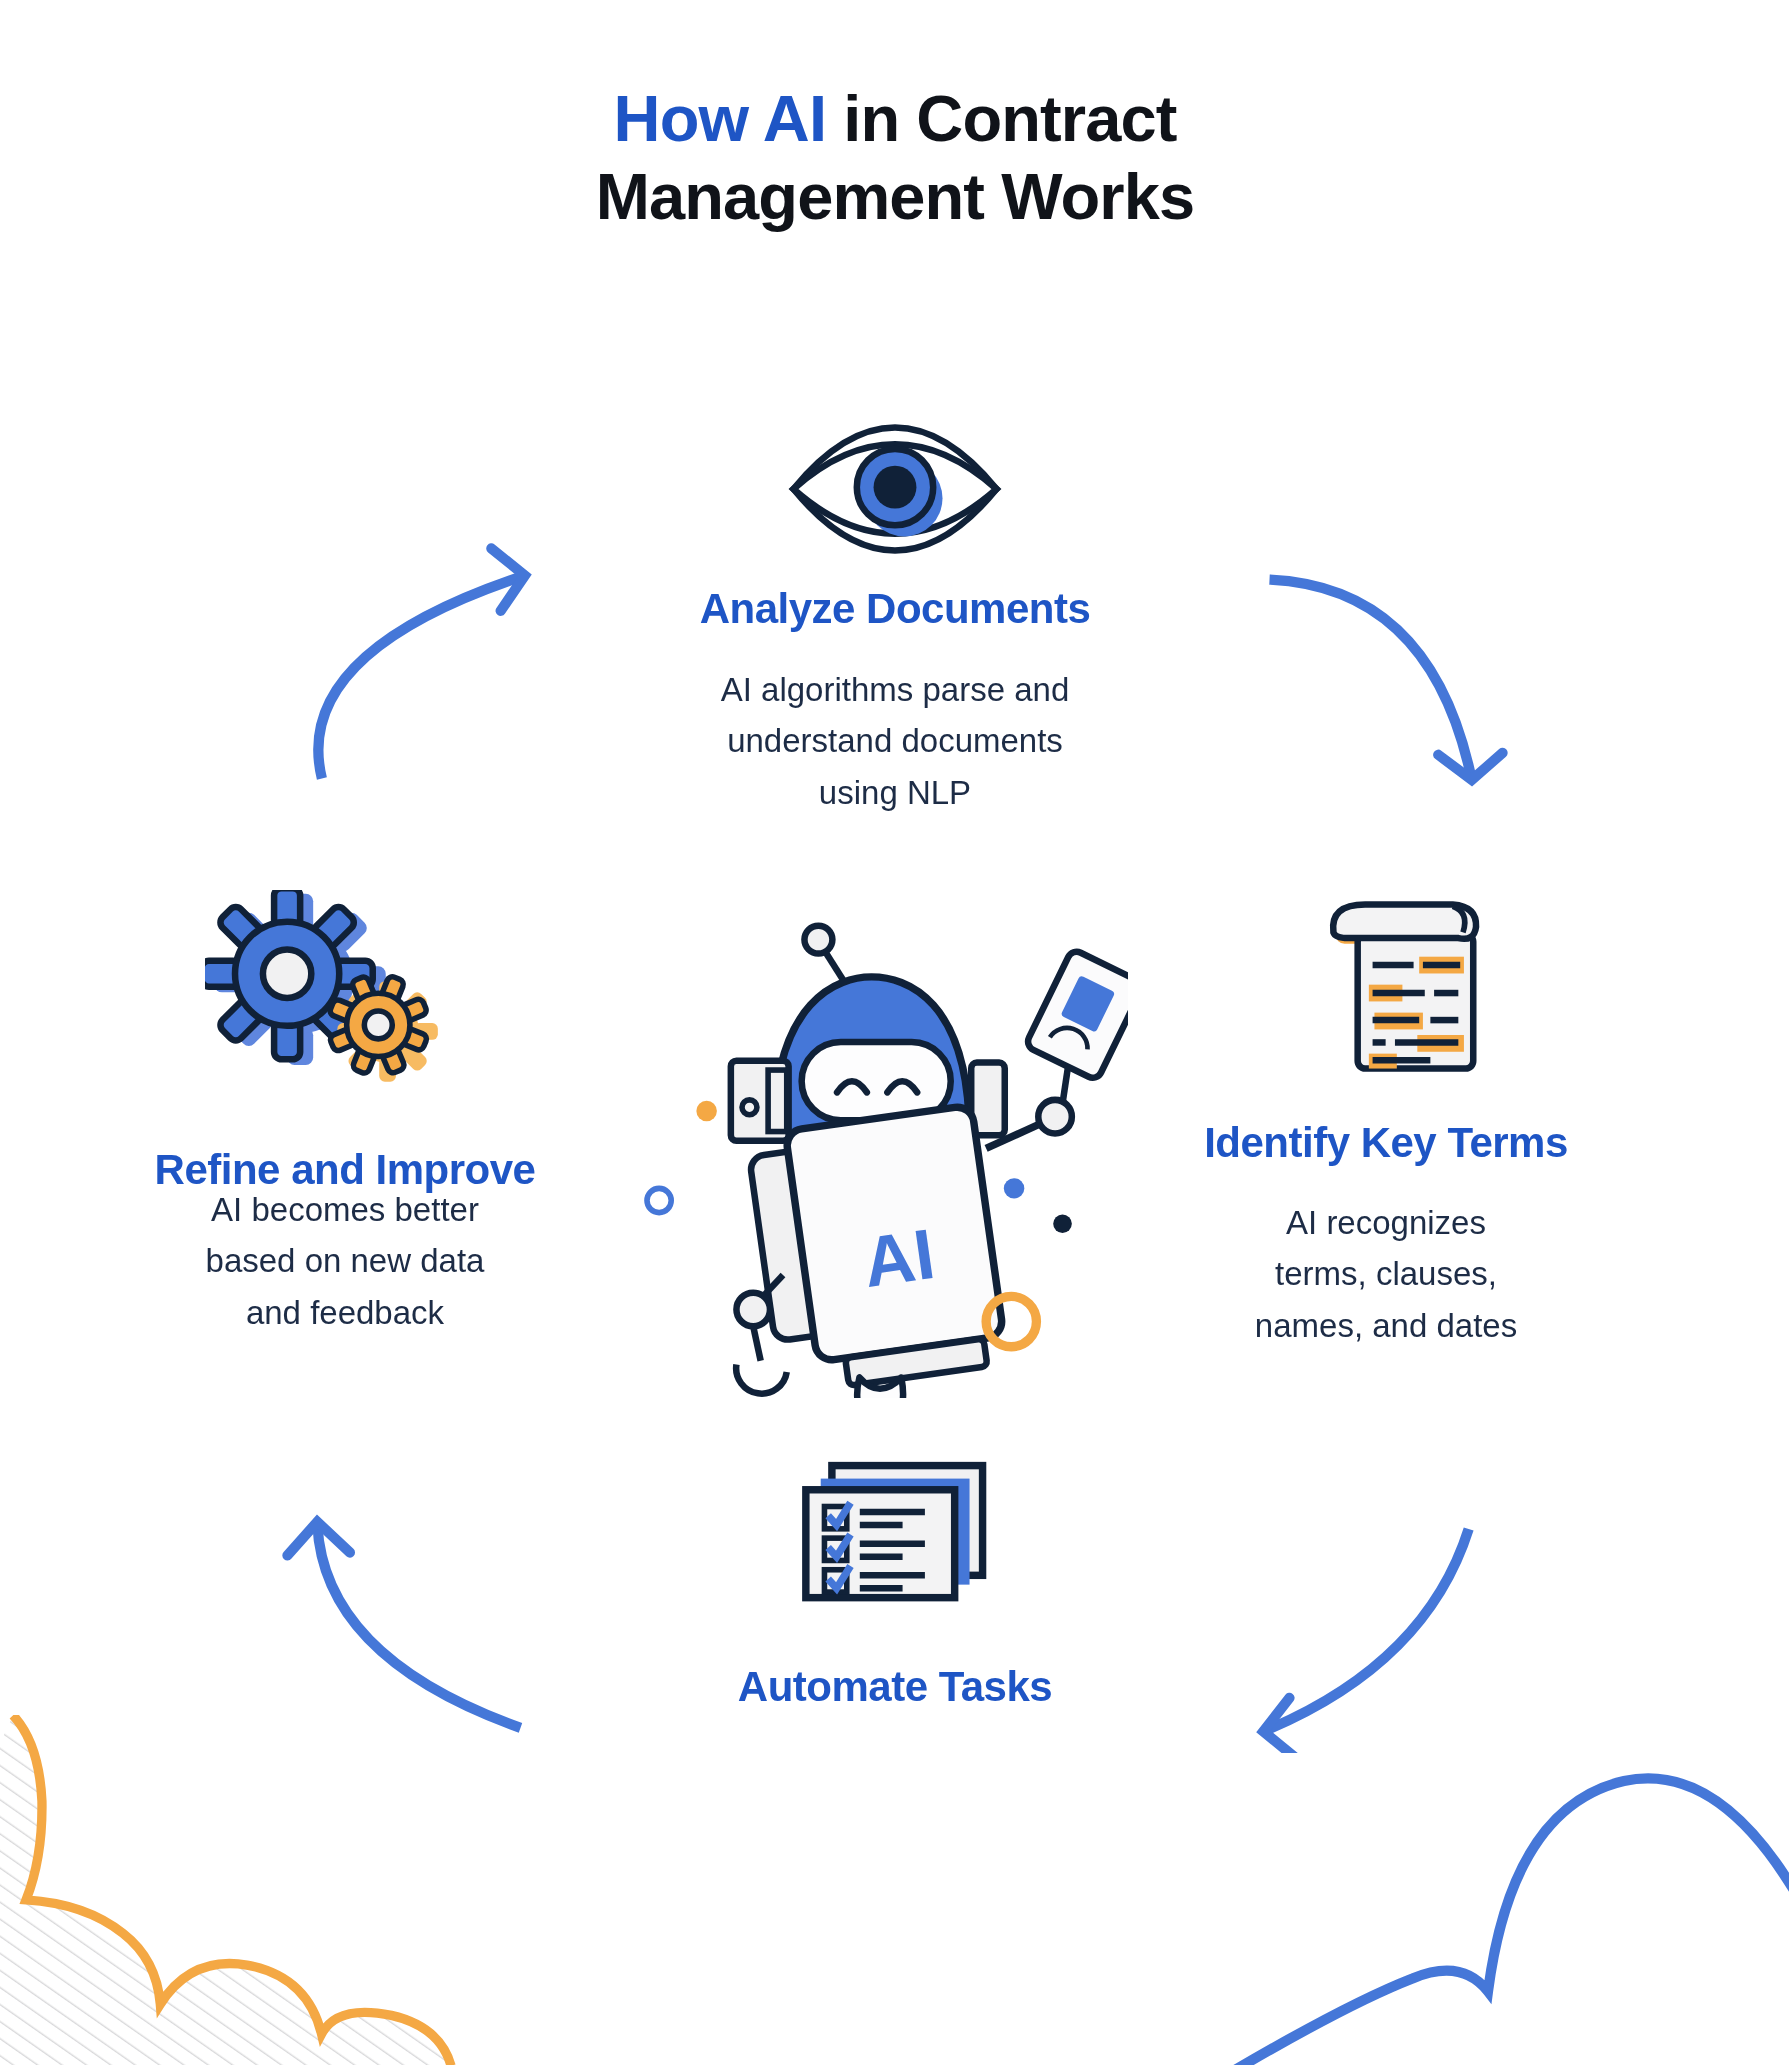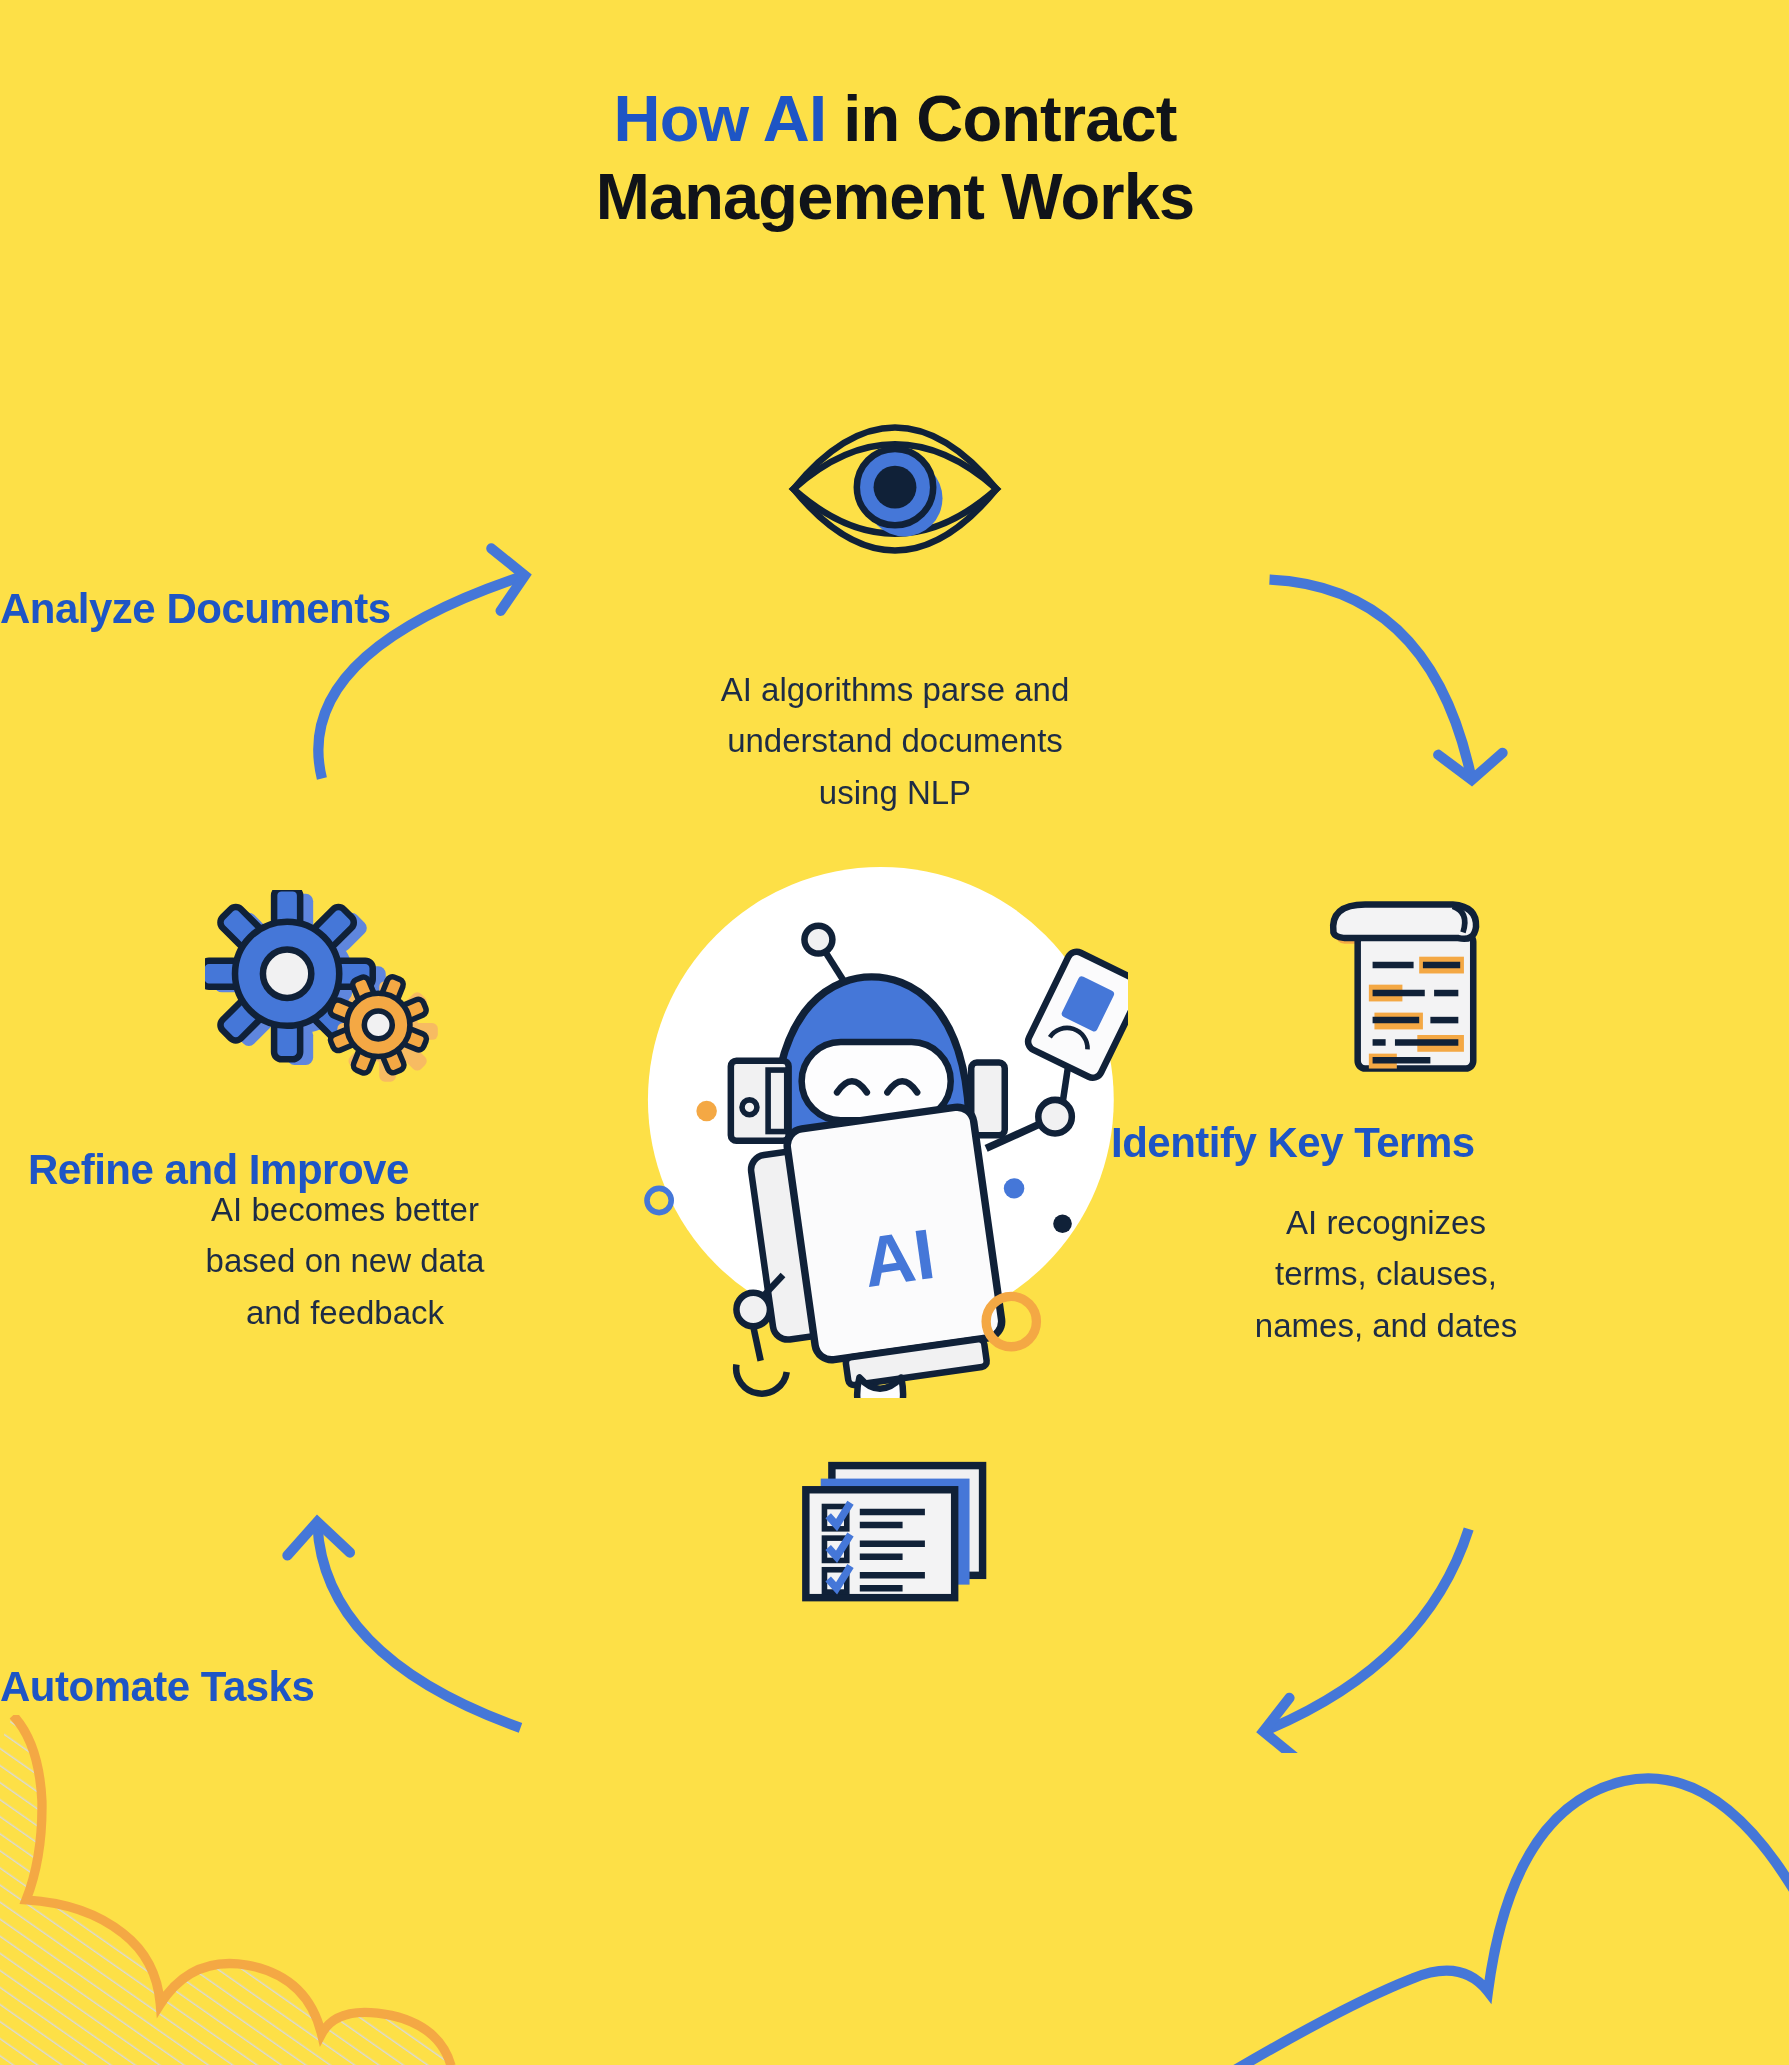--- a/index.html
+++ b/index.html
@@ -1,22 +1,22 @@
 <!DOCTYPE html>
 <html style="font-size:15px"><head>
 <meta charset="utf-8">
 <style>
   html,body{margin:0;padding:0;}
   body{background:#e4e4e6;font-family:"Liberation Sans", sans-serif;}
-  #canvas{position:relative;width:1790px;height:2066px;background:#fde047;overflow:hidden;margin:0 auto;}
+  #canvas{position:relative;width:1790px;height:2066px;background:#ffffff;overflow:hidden;margin:0 auto;}
   .abs{position:absolute;}
   .title{top:80px;left:0;width:1790px;text-align:center;font-size:65px;line-height:1.2;
          font-weight:bold;color:#101319;letter-spacing:-0.9px;}
   .title .hl{color:#1e55c5;}
-  .step-heading{font-weight:bold;color:#1e55c5;font-size:42px;letter-spacing:-0.5px;}
+  .step-heading{font-weight:bold;color:#1e55c5;font-size:42px;text-align:center;letter-spacing:-0.5px;}
   .step-body{font-size:33px;line-height:1.56;color:#1d2c46;text-align:center;white-space:pre-line;}
   .w-full{left:0;width:1790px;}
   .col-left{left:28px;width:634px;}
   .col-right{left:1111px;width:550px;margin-top:13px;}
   svg{display:block;}
 </style>
 </head>
 <body>
 
 <div id="canvas">

